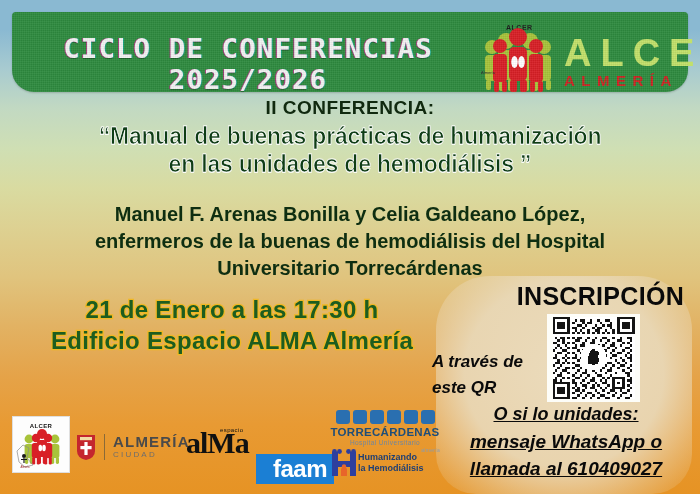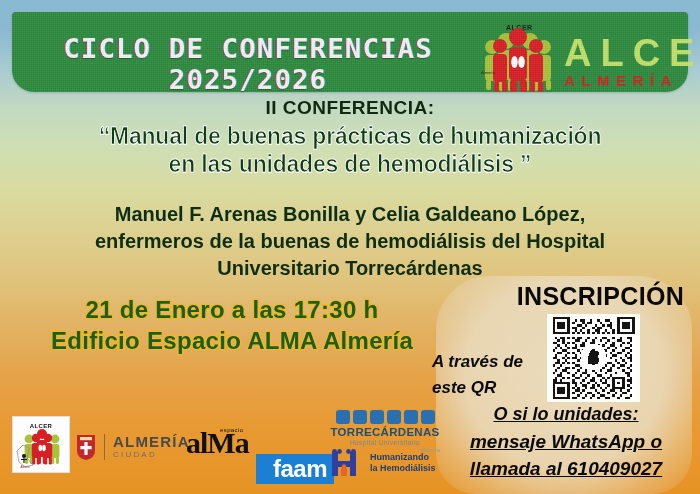--- a/index.html
+++ b/index.html
@@ -175,21 +175,21 @@
   #logo-faam{
     position:absolute;left:256px;top:430px;background:#1b7fd4;padding:2px 7px 3px 17px;margin-top:24px;
   }
   .faam-txt{font-family:"Liberation Sans", sans-serif;font-weight:bold;font-size:24px;color:#fff;line-height:25px;letter-spacing:-.5px;}
   #logo-torre{position:absolute;left:330px;top:410px;width:110px;text-align:center;}
   .torre-icons{display:flex;justify-content:center;gap:3px;margin-bottom:2px;}
   .ti{width:14px;height:14px;border-radius:3px;background:#2a6fb0;}
   .torre-name{font-family:"Liberation Sans", sans-serif;font-weight:bold;font-size:11.5px;color:#1f4e79;letter-spacing:.3px;line-height:13px;}
   .torre-sub{font-size:6.5px;color:#6e86a0;letter-spacing:.4px;line-height:8px;}
   .torre-sub2{font-size:5px;color:#8a9cb0;letter-spacing:.3px;line-height:7px;text-align:right;}
-  #logo-hum{position:absolute;left:330px;top:448px;width:112px;display:flex;align-items:center;gap:12px;}
+  #logo-hum{position:absolute;left:330px;top:448px;width:112px;display:flex;align-items:center;gap:0;}
   .hum-txt{font-family:"Liberation Sans", sans-serif;font-weight:bold;font-size:9px;color:#1f3f73;line-height:11px;text-align:left;}
 </style>
 </head>
 <body>
 
 <div id="poster">
 
   <div id="insc-blob"></div>
 
   <div id="banner">

